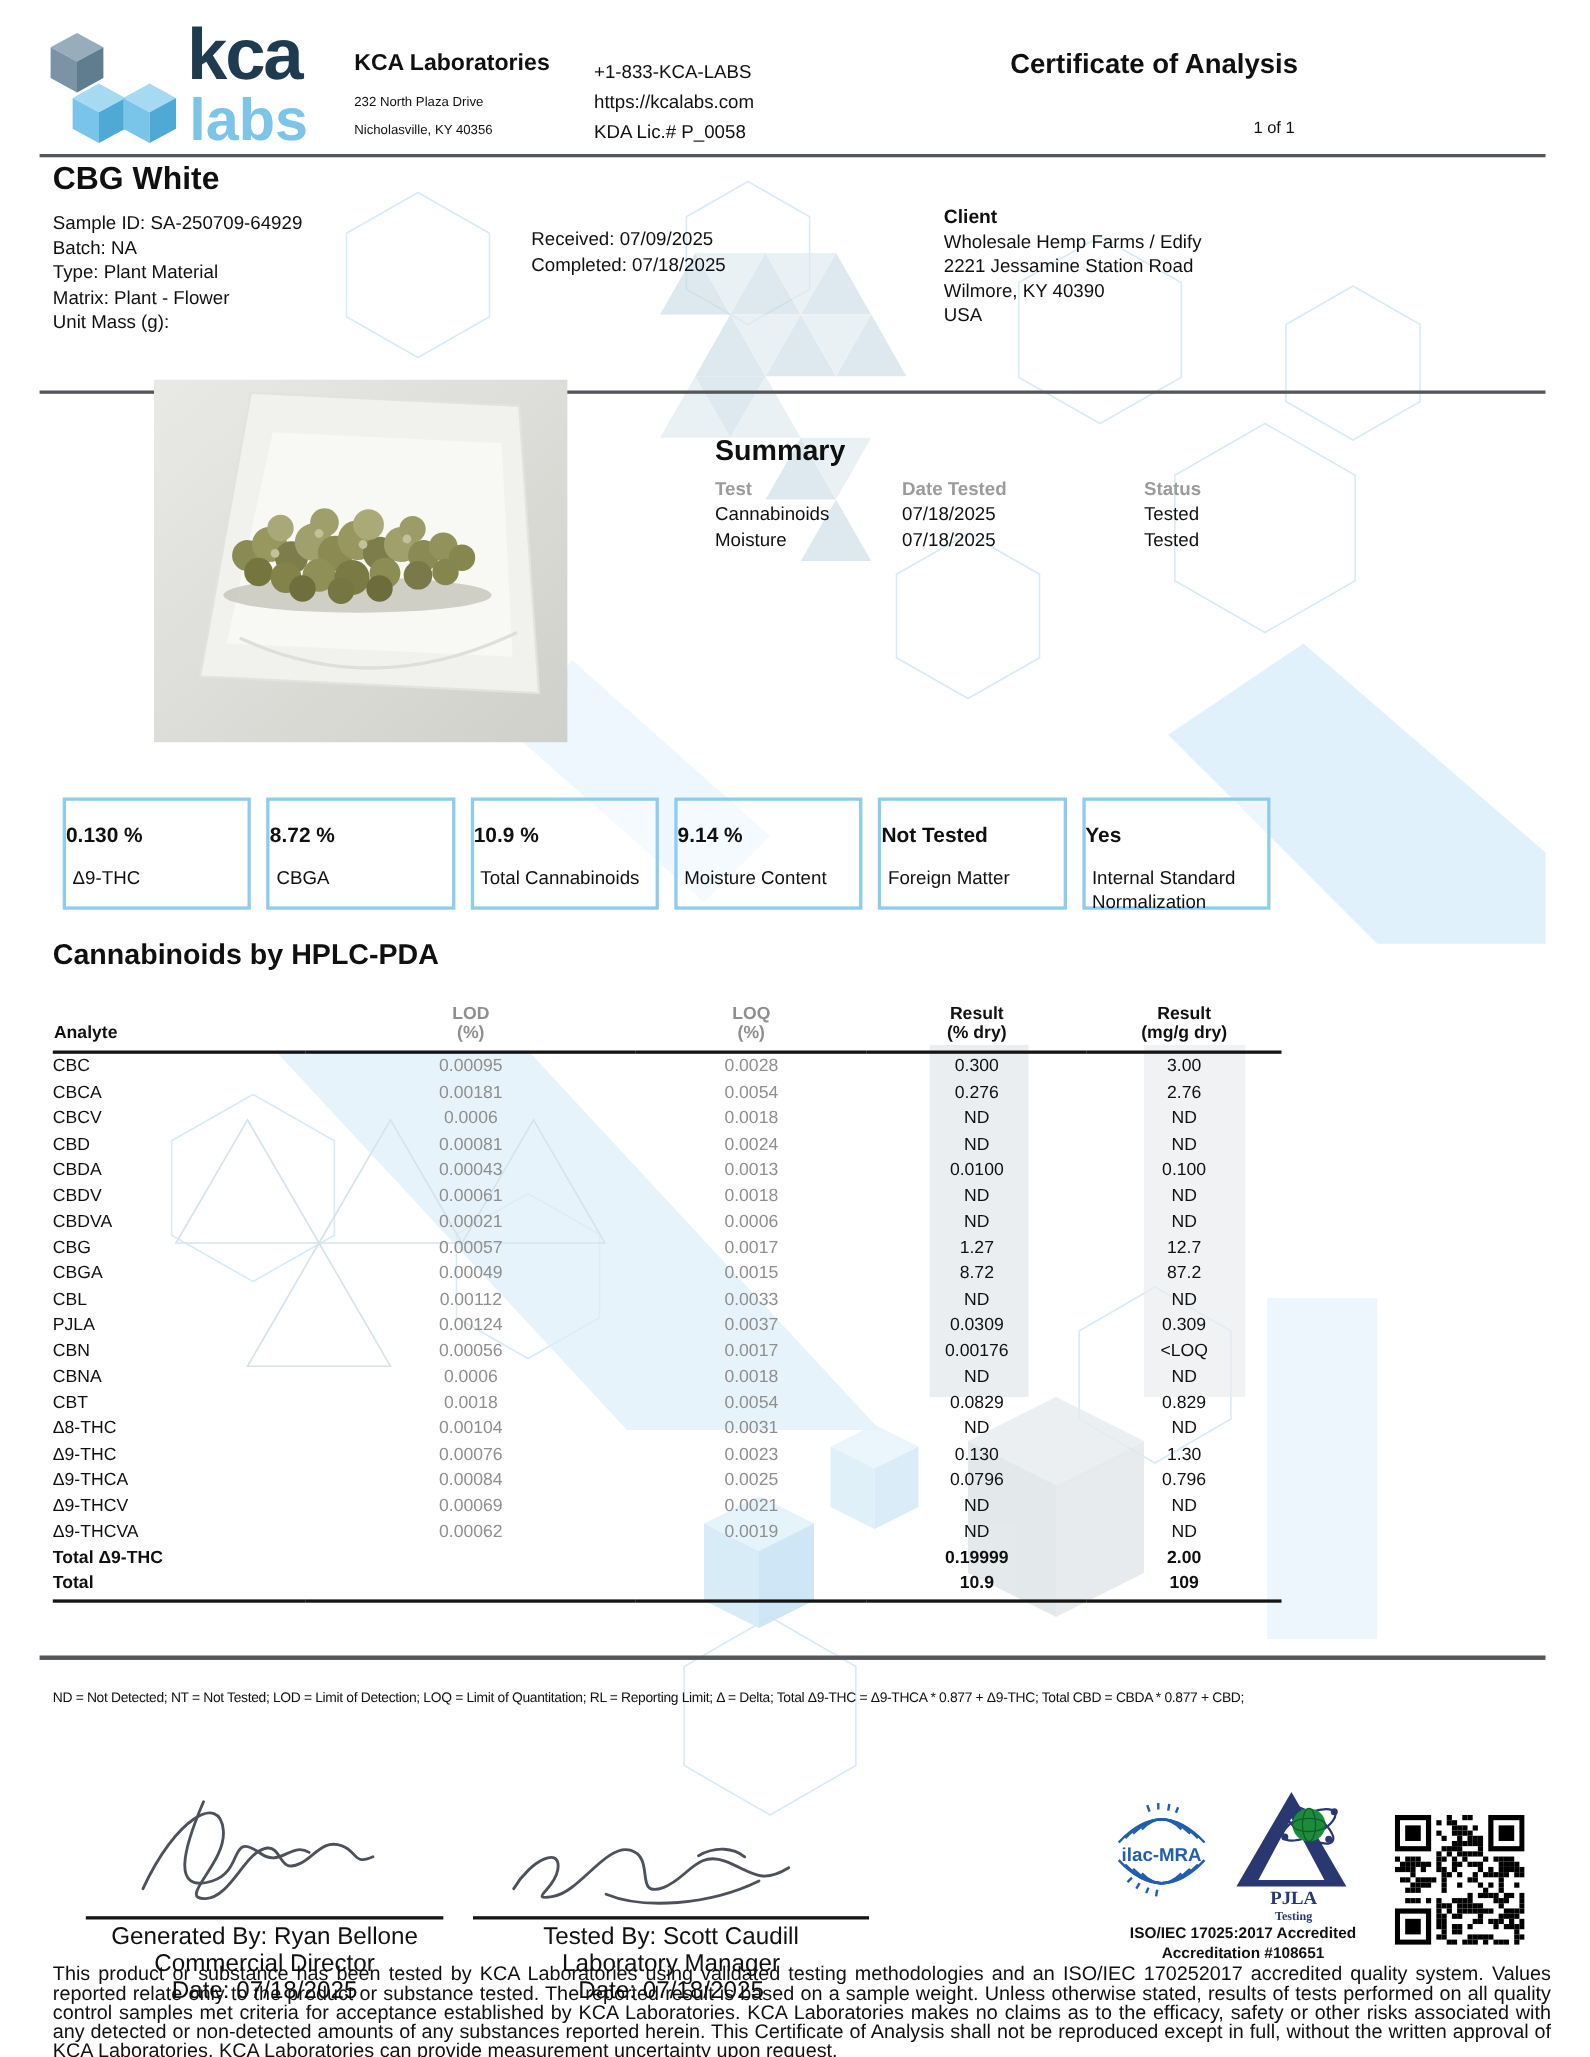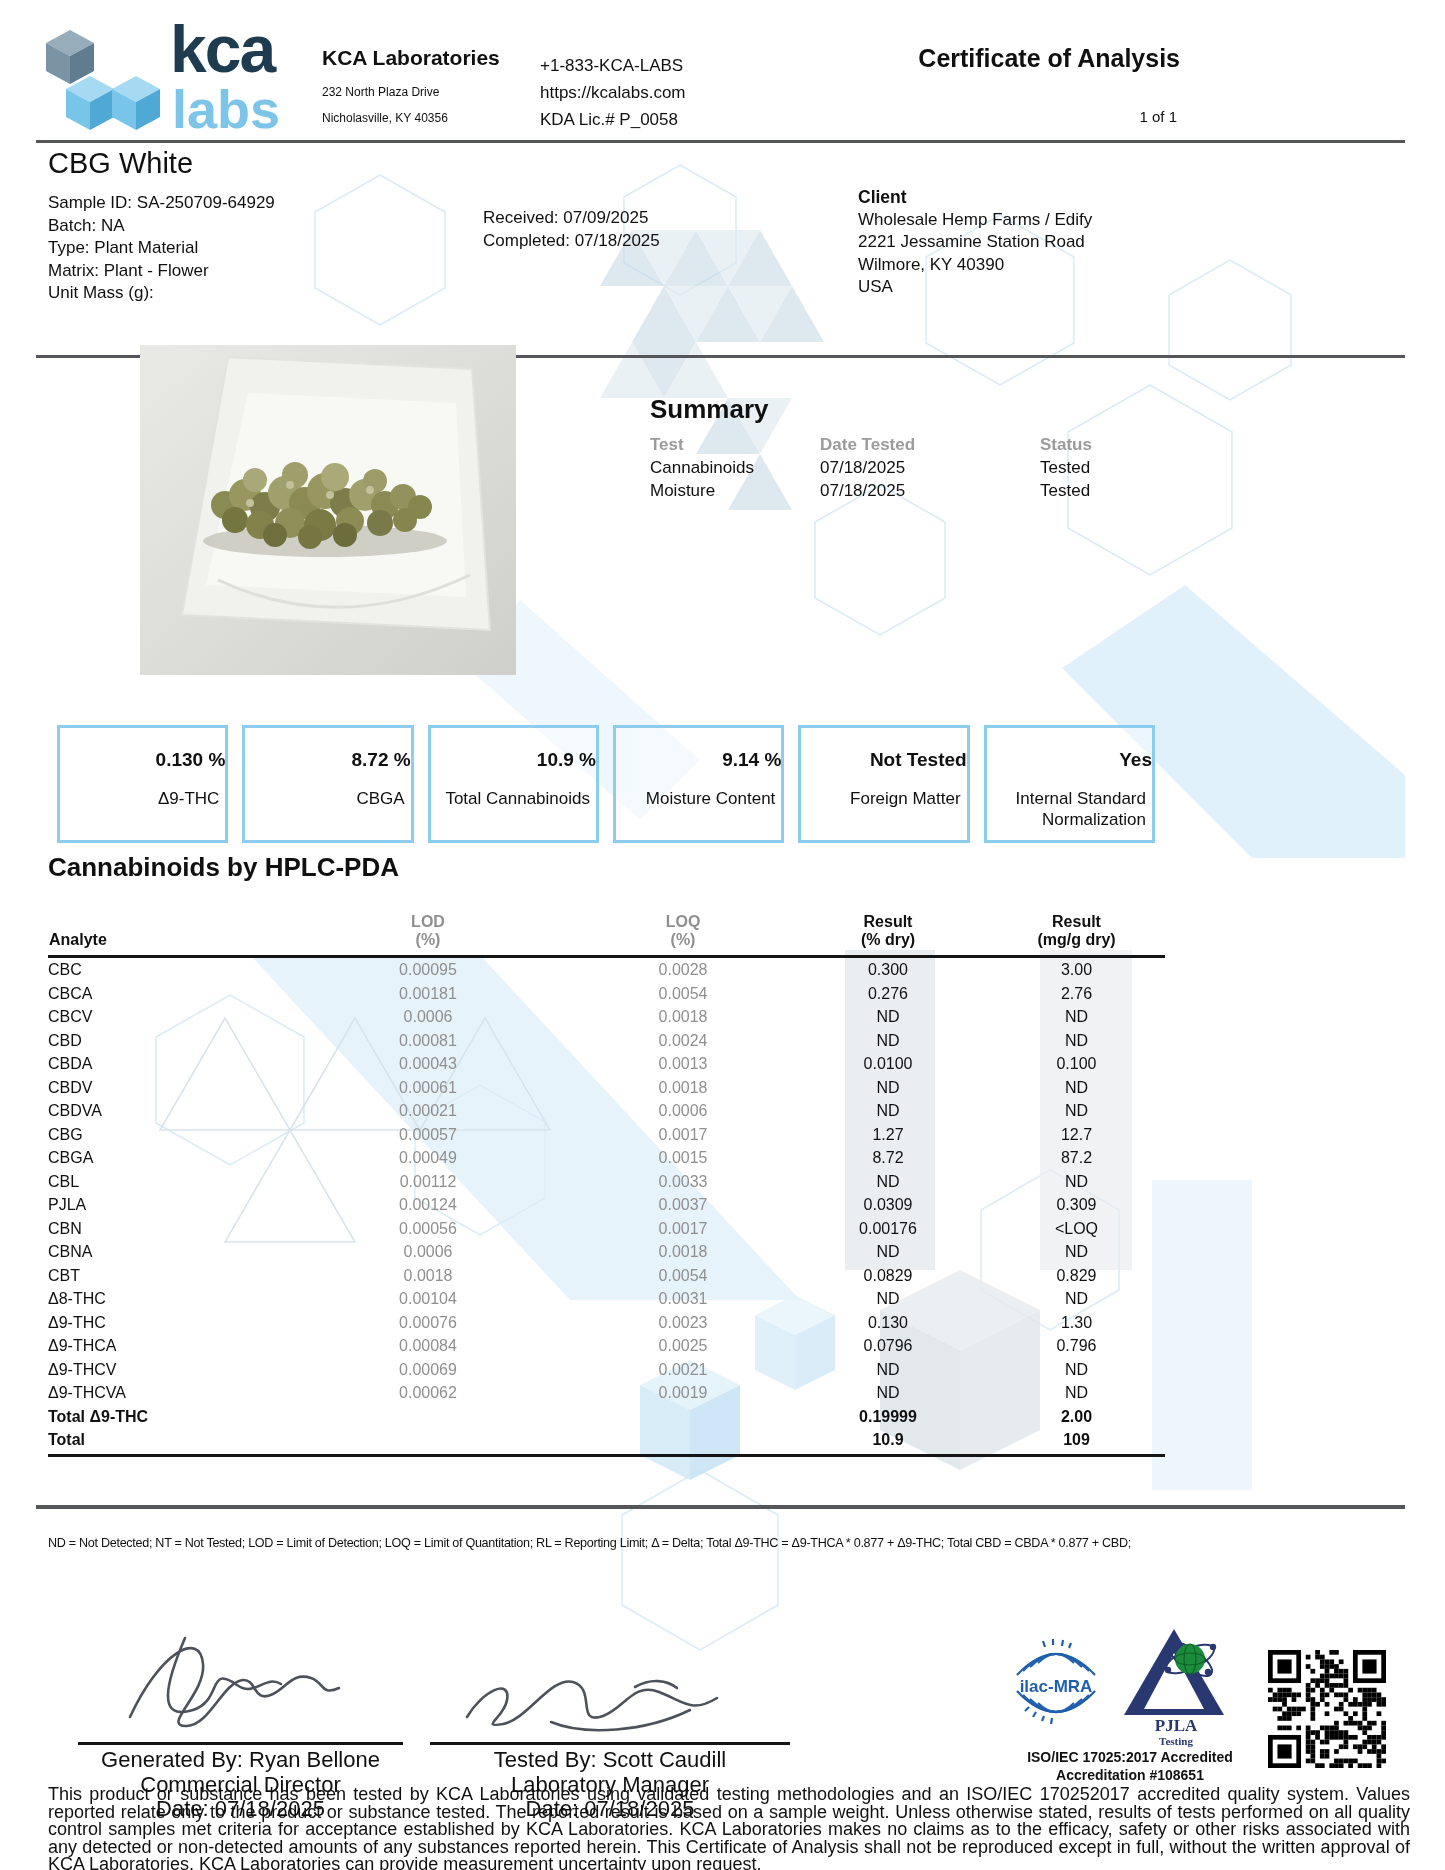--- a/index.html
+++ b/index.html
@@ -14,36 +14,36 @@
   .logo-kca{left:170px;top:16px;font-size:66px;font-weight:800;color:#1e3b50;letter-spacing:-2px;line-height:1;}
   .logo-labs{left:172px;top:82px;font-size:54px;font-weight:800;color:#7cc5e8;letter-spacing:0;line-height:1;}
   .company{left:322px;top:46px;}
   .company .name{font-size:21px;font-weight:700;margin-bottom:9px;}
   .company .line{font-size:12px;line-height:26px;}
   .contact{left:540px;top:52px;font-size:17px;line-height:27px;}
   .coa-title{right:265px;top:44px;font-size:25px;font-weight:700;}
   .page-num{right:268px;top:108px;font-size:15px;}
 
   
-  .sample-name{left:48px;top:147px;font-size:29px;font-weight:400;}
+  .sample-name{left:48px;top:147px;font-size:29px;font-weight:700;}
   .sample-info{left:48px;top:192px;font-size:17px;line-height:22.5px;}
   .dates{left:483px;top:207px;font-size:17px;line-height:22.5px;}
   .client{left:858px;top:186px;font-size:17px;line-height:22.5px;}
   .client .head{font-weight:700;font-size:17.5px;}
 
   .photo{left:140px;top:345px;width:376px;height:330px;}
 
   
   .summary-heading{left:650px;top:394px;font-size:26px;font-weight:800;}
   .summary-grid{left:650px;top:433px;display:grid;grid-template-columns:170px 220px 140px;font-size:17px;line-height:23px;}
   .summary-grid .h{font-weight:700;color:#9b9b9b;}
 
   
   .boxes{left:57px;top:725px;width:1098px;display:flex;gap:14px;}
-  .rbox{flex:1;height:118px;border:3px solid #8ccdef;box-sizing:border-box;text-align:right;
+  .rbox{flex:1;height:102px;border:3px solid #8ccdef;box-sizing:border-box;text-align:left;
         padding-top:21px;background:rgba(255,255,255,.4);}
   .rbox .val{font-size:19px;font-weight:700;}
   .rbox .lbl{font-size:17px;margin-top:17px;line-height:21px;padding:0 6px;}
 
   
   .cann-heading{left:48px;top:852px;font-size:26px;font-weight:800;}
   .cann-table{left:48px;top:892px;width:1117px;border-collapse:collapse;table-layout:fixed;font-size:16px;}
   .cann-table thead th{height:56px;vertical-align:bottom;padding-bottom:6px;font-size:16px;border-bottom:3px solid #151515;}
   .cann-table th.left{text-align:left;font-weight:700;}
   .cann-table td{padding:2.25px 0;line-height:19px;}

